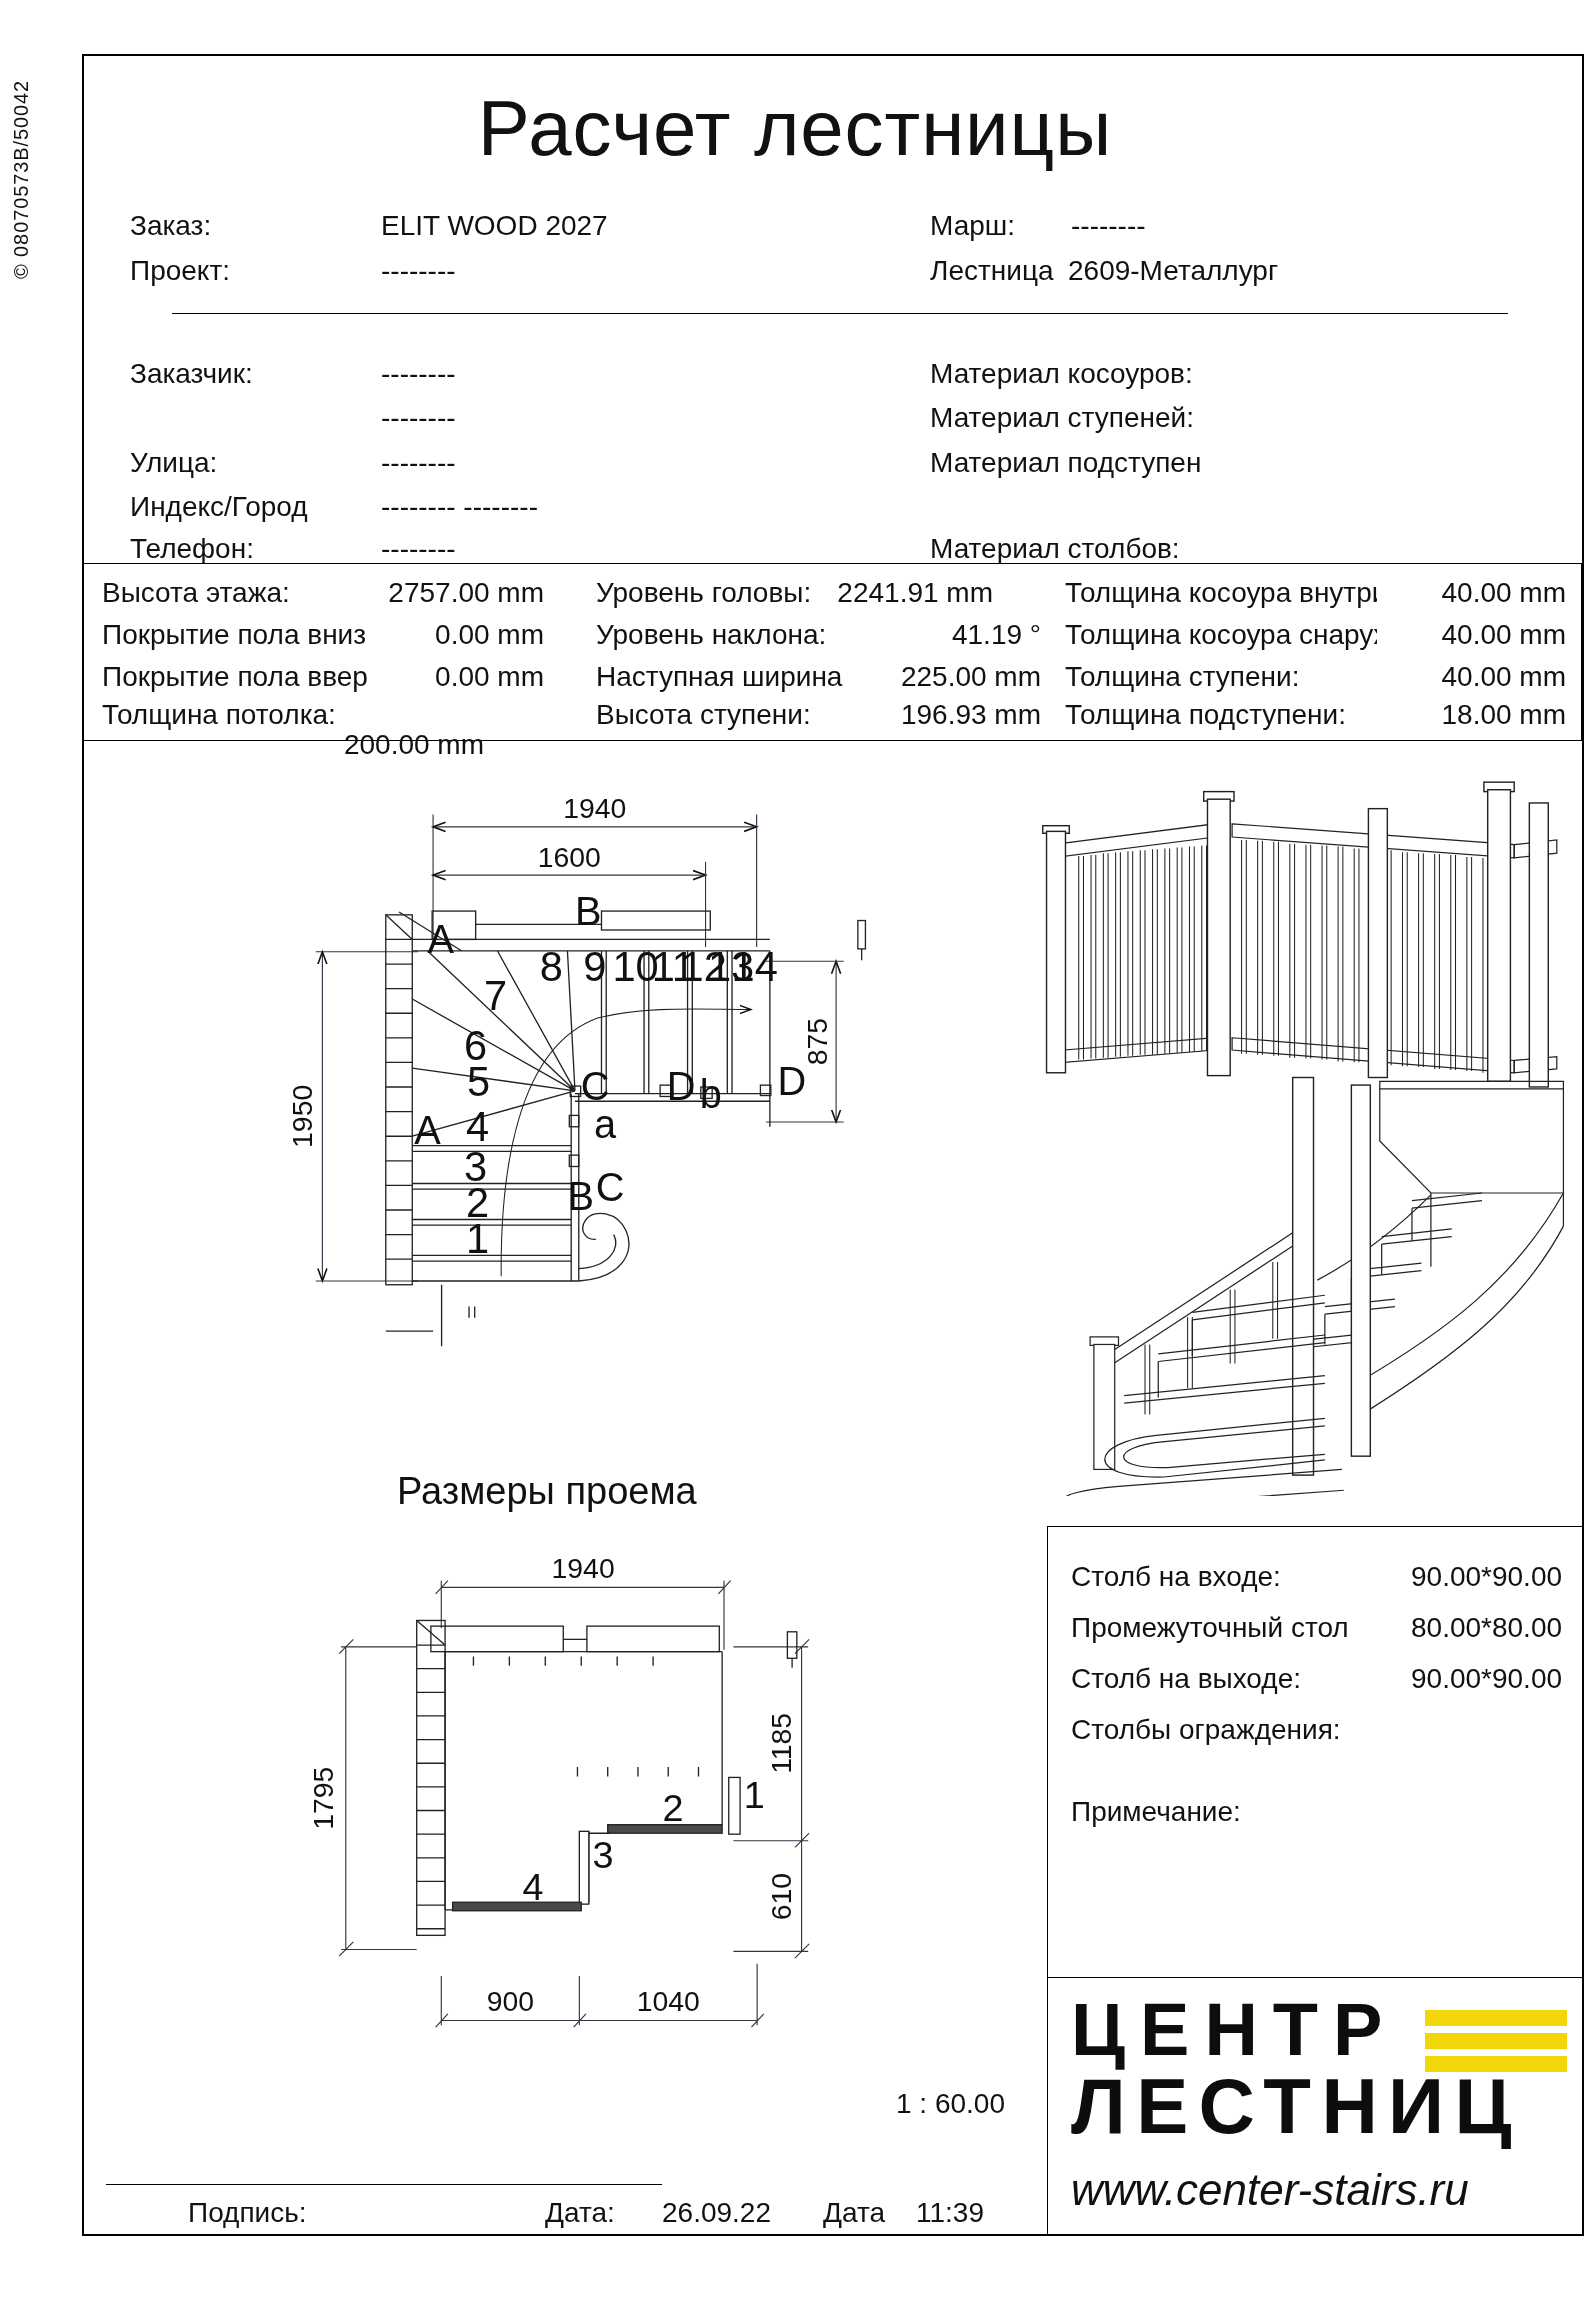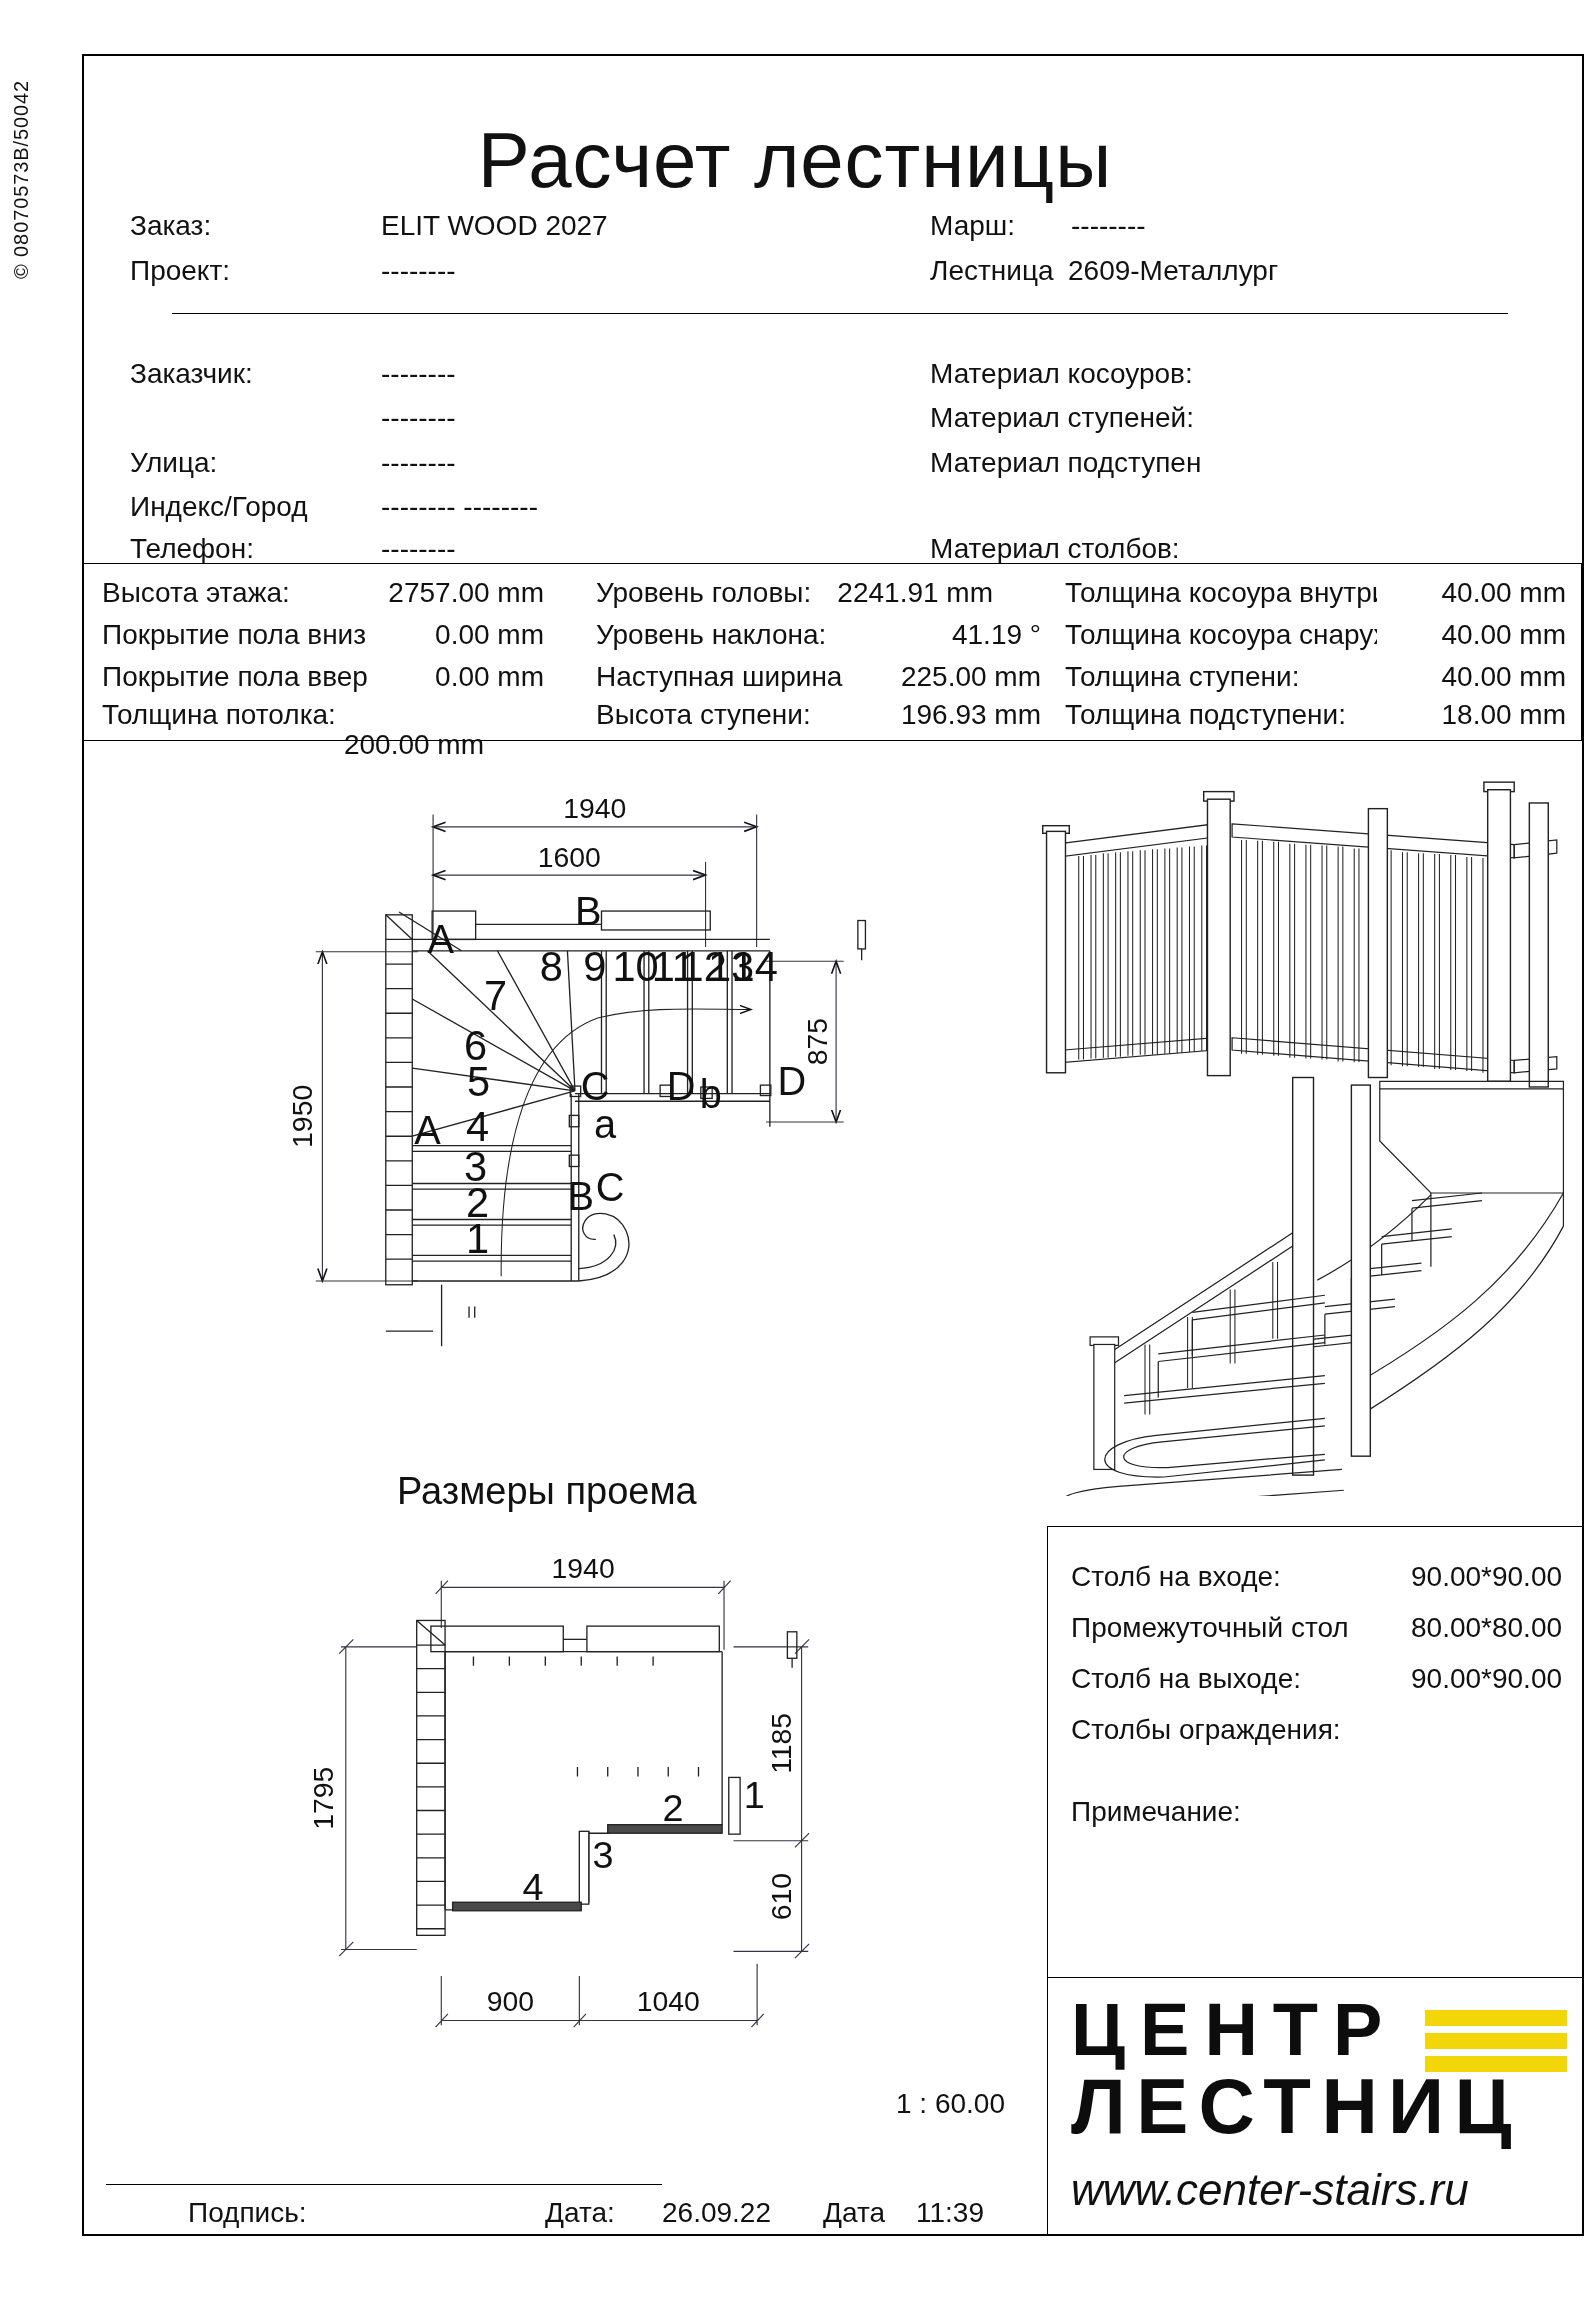--- a/index.html
+++ b/index.html
@@ -2,21 +2,21 @@
 <html style="font-size:15px"><head>
 <meta charset="utf-8">
 <style>
   html,body{margin:0;padding:0;background:#888;}
   .page{position:relative;width:1590px;height:2319px;background:#fff;
         font-family:"Liberation Sans",sans-serif;color:#111;overflow:hidden;}
   .abs{position:absolute;}
   .sheet-border{position:absolute;left:82px;top:54px;width:1498px;height:2178px;border:2.4px solid #000;}
   .side-code{position:absolute;left:9.5px;top:279px;transform:rotate(-90deg);transform-origin:0 0;
              font-size:20px;letter-spacing:0.9px;white-space:nowrap;}
-  .title{position:absolute;left:57px;top:83px;width:1476px;text-align:center;font-size:78px;letter-spacing:0.9px;margin-top:32px;}
+  .title{position:absolute;left:57px;top:83px;width:1476px;text-align:center;font-size:78px;letter-spacing:0.9px;}
   .t30{font-size:28px;line-height:34px;white-space:nowrap;}
   .sep{position:absolute;left:172px;top:313px;width:1336px;border-top:1.9px solid #000;}
   .clip{overflow:hidden;}
   .params{position:absolute;left:82px;top:563px;width:1498px;height:176px;border:1.9px solid #000;}
   .pbox{position:absolute;left:1047px;top:1526px;width:535px;height:450px;border:1.9px solid #000;}
   .lbox{position:absolute;left:1047px;top:1977px;width:535px;height:256px;border:1.9px solid #000;}
   .logo-line{position:absolute;left:23px;font-weight:700;font-size:74px;line-height:74px;color:#0d0d0d;white-space:nowrap;}
   .logo-bar{position:absolute;left:377px;width:142px;height:16px;}
   .logo-url{position:absolute;left:23px;top:187px;font-size:44px;font-style:italic;white-space:nowrap;}
   .sig-line{position:absolute;left:106px;top:2184px;width:556px;border-top:1.9px solid #000;}

